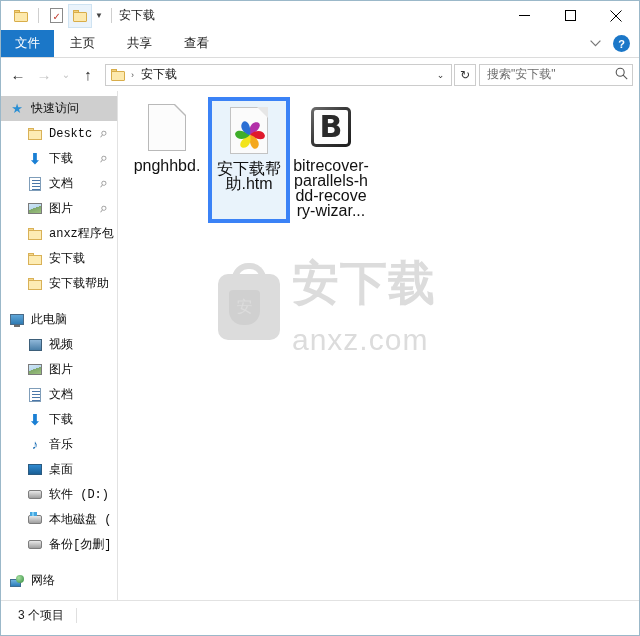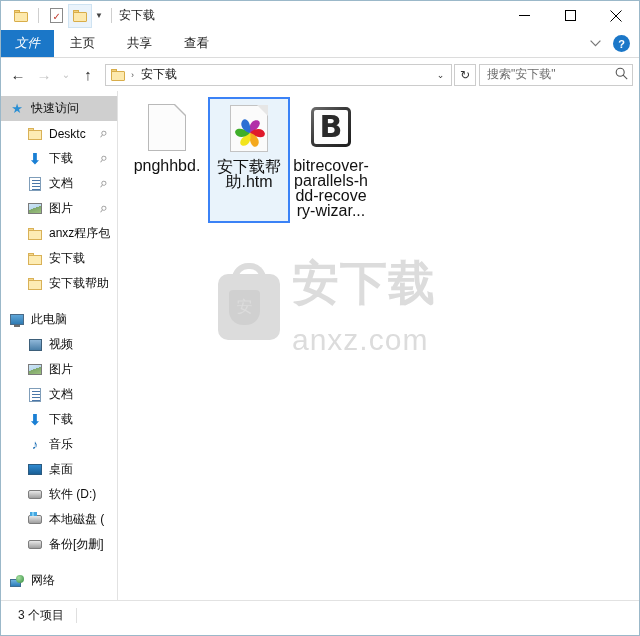--- a/index.html
+++ b/index.html
@@ -141,21 +141,20 @@
     display: flex;
     align-items: center;
     font-size: 12.5px;
     color: #1b1b1b;
     white-space: nowrap;
   }
   .tab.file {
     background: #1b77c8;
     color: #ffffff;
     padding: 0 14px;
-    font-style: italic;
   }
   .ribbon-right {
     position: absolute;
     right: 4px;
     top: 0;
     height: 27px;
     display: flex;
     align-items: center;
     gap: 8px;
   }
@@ -291,21 +290,21 @@
   .nav-item .ico {
     width: 16px;
     min-width: 16px;
     height: 16px;
     margin-right: 6px;
     position: relative;
     display: flex;
     align-items: center;
     justify-content: center;
   }
-  .nav-item .lbl { overflow: hidden; }
+  .nav-item .lbl { overflow: hidden; font-family: Liberation Mono, monospace; }
   .nav-item .pin {
     position: absolute;
     right: 10px;
     color: #9a9a9a;
     font-size: 10px;
     transform: rotate(40deg);
   }
   .lvl0 { padding-left: 8px; }
   .lvl1 { padding-left: 26px; }
   .spacer { height: 11px; }
@@ -466,21 +465,21 @@
     width: 82px;
     padding: 5px 2px 4px 2px;
     box-sizing: border-box;
     display: flex;
     flex-direction: column;
     align-items: center;
     border: 1px solid transparent;
   }
   .fileitem.selected {
     background: #e9f3fb;
-    border: 2px solid #3b82f6;
+    border: 4px solid #3b82f6;
     align-items: center;
   }
   .fileicon {
     width: 48px;
     height: 48px;
     display: flex;
     align-items: center;
     justify-content: center;
     margin-bottom: 7px;
     position: relative;

